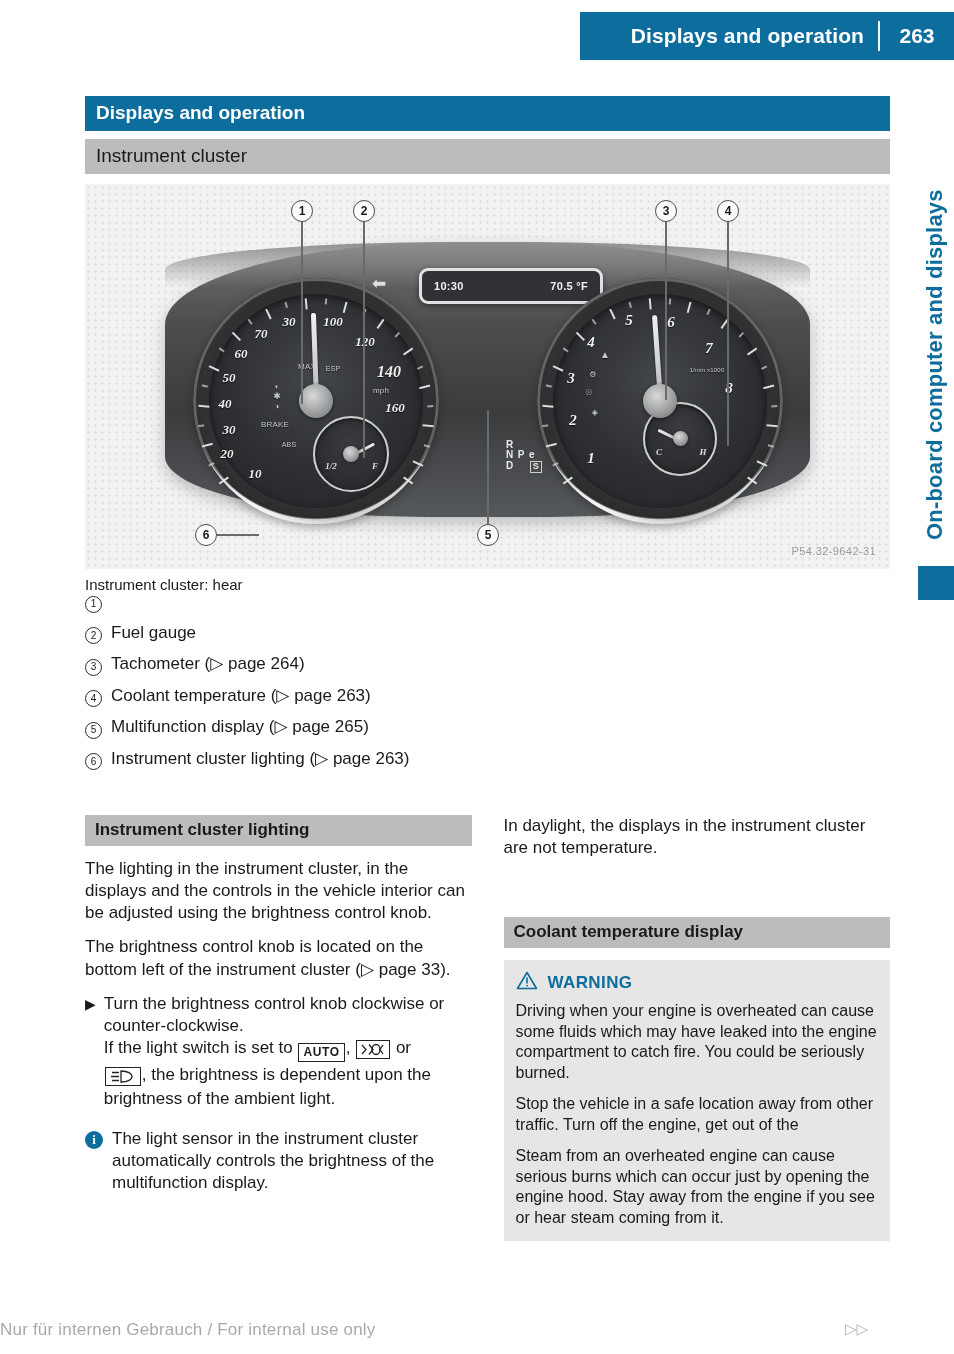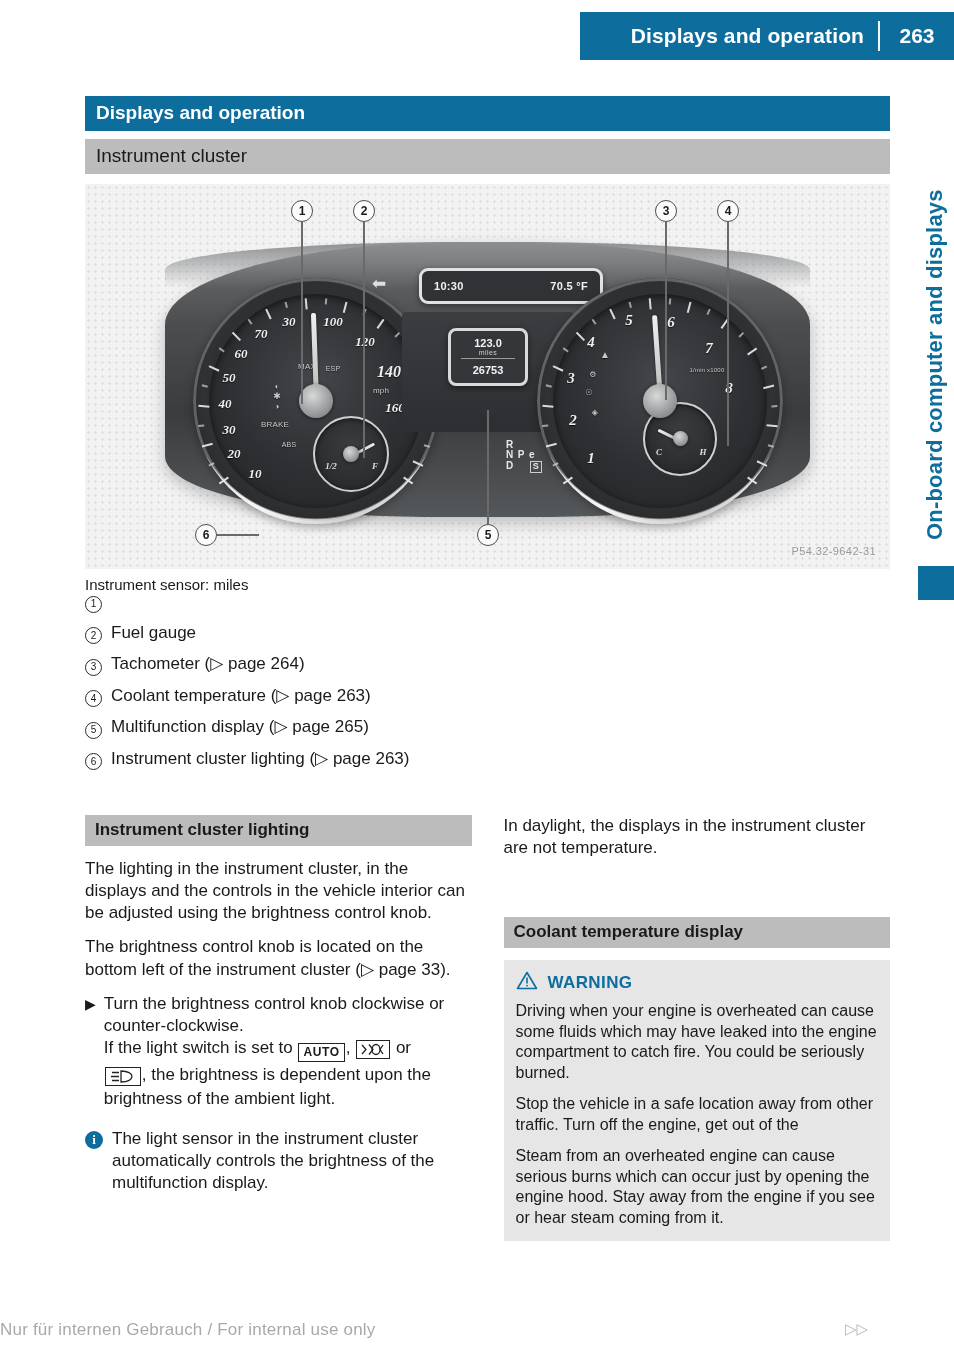--- a/index.html
+++ b/index.html
@@ -332,21 +332,21 @@
           <i style="transform:rotate(55deg)"></i>
             <i class="minor" style="transform:rotate(65deg)"></i>
           <i style="transform:rotate(75deg)"></i>
             <i class="minor" style="transform:rotate(85deg)"></i>
           <i style="transform:rotate(95deg)"></i>
             <i class="minor" style="transform:rotate(105deg)"></i>
           <i style="transform:rotate(115deg)"></i>
             <i style="transform:rotate(125deg)"></i>
         </div>
         <span class="num" style="left:62px; top:196px; font-size:13px;">10</span>
-        <span class="num" style="left:41px; top:176px; font-size:13px;font-style:italic;">20</span>
+        <span class="num" style="left:34px; top:176px; font-size:13px;font-style:italic;">20</span>
         <span class="num" style="left:36px; top:152px; font-size:13px;">30</span>
         <span class="num" style="left:32px; top:126px; font-size:13px;">40</span>
         <span class="num" style="left:36px; top:100px; font-size:13px;">50</span>
         <span class="num" style="left:48px; top:76px; font-size:13px;">60</span>
         <span class="num" style="left:68px; top:56px; font-size:13px;">70</span>
         <span class="num" style="left:96px; top:44px; font-size:13px;">30</span>
         <span class="num" style="left:140px; top:44px; font-size:13px;">100</span>
         <span class="num" style="left:172px; top:64px; font-size:13px;">120</span>
         <span class="num" style="left:196px; top:94px; font-size:16px;">140</span>
         <span class="num" style="left:202px; top:130px; font-size:13px;">160</span>
@@ -374,28 +374,20 @@
 
       <div class="center-stack">
         <div class="arrow-ind" style="left:-30px; top:7px;">⬅</div>
         <div class="arrow-ind" style="left:176px; top:7px;">➡</div>
 
         <div class="topbox">
           <span>10:30</span>
           <span>70.5 °F</span>
         </div>
 
-        <div class="midpanel">
-          <div class="mfd">
-            <span class="trip">123.0</span>
-            <span class="unit">miles</span>
-            <div class="mfd-rule"></div>
-            <span class="odo">26753</span>
-          </div>
-        </div>
 
         <div class="gearbox">
           <div class="gear-row">
             <span>R</span>
           </div>
           <div class="gear-row">
             <span>N</span>
             <span>P</span>
             <span>e</span>
           </div>
@@ -484,21 +476,21 @@
       <div class="lead" style="left:10px; top:-114px; width:2px; height:114px;"></div>
     </div>
     <div class="callout" style="left:110px; top:340px;">
       <div class="circ">6</div>
       <div class="lead" style="left:22px; top:10px; width:42px; height:2px;"></div>
     </div>
 
     <div class="fig-ref">P54.32-9642-31</div>
   </div>
 
-  <div class="fig-caption">Instrument sensor: miles</div>
+  <div class="fig-caption">Instrument cluster: hear</div>
 
   <div class="legend">
     <div class="legend-item">
       <span class="legend-num">1</span>
     </div>
     <div class="legend-item">
       <span class="legend-num">2</span>
       <span>Fuel gauge</span>
     </div>
     <div class="legend-item">

